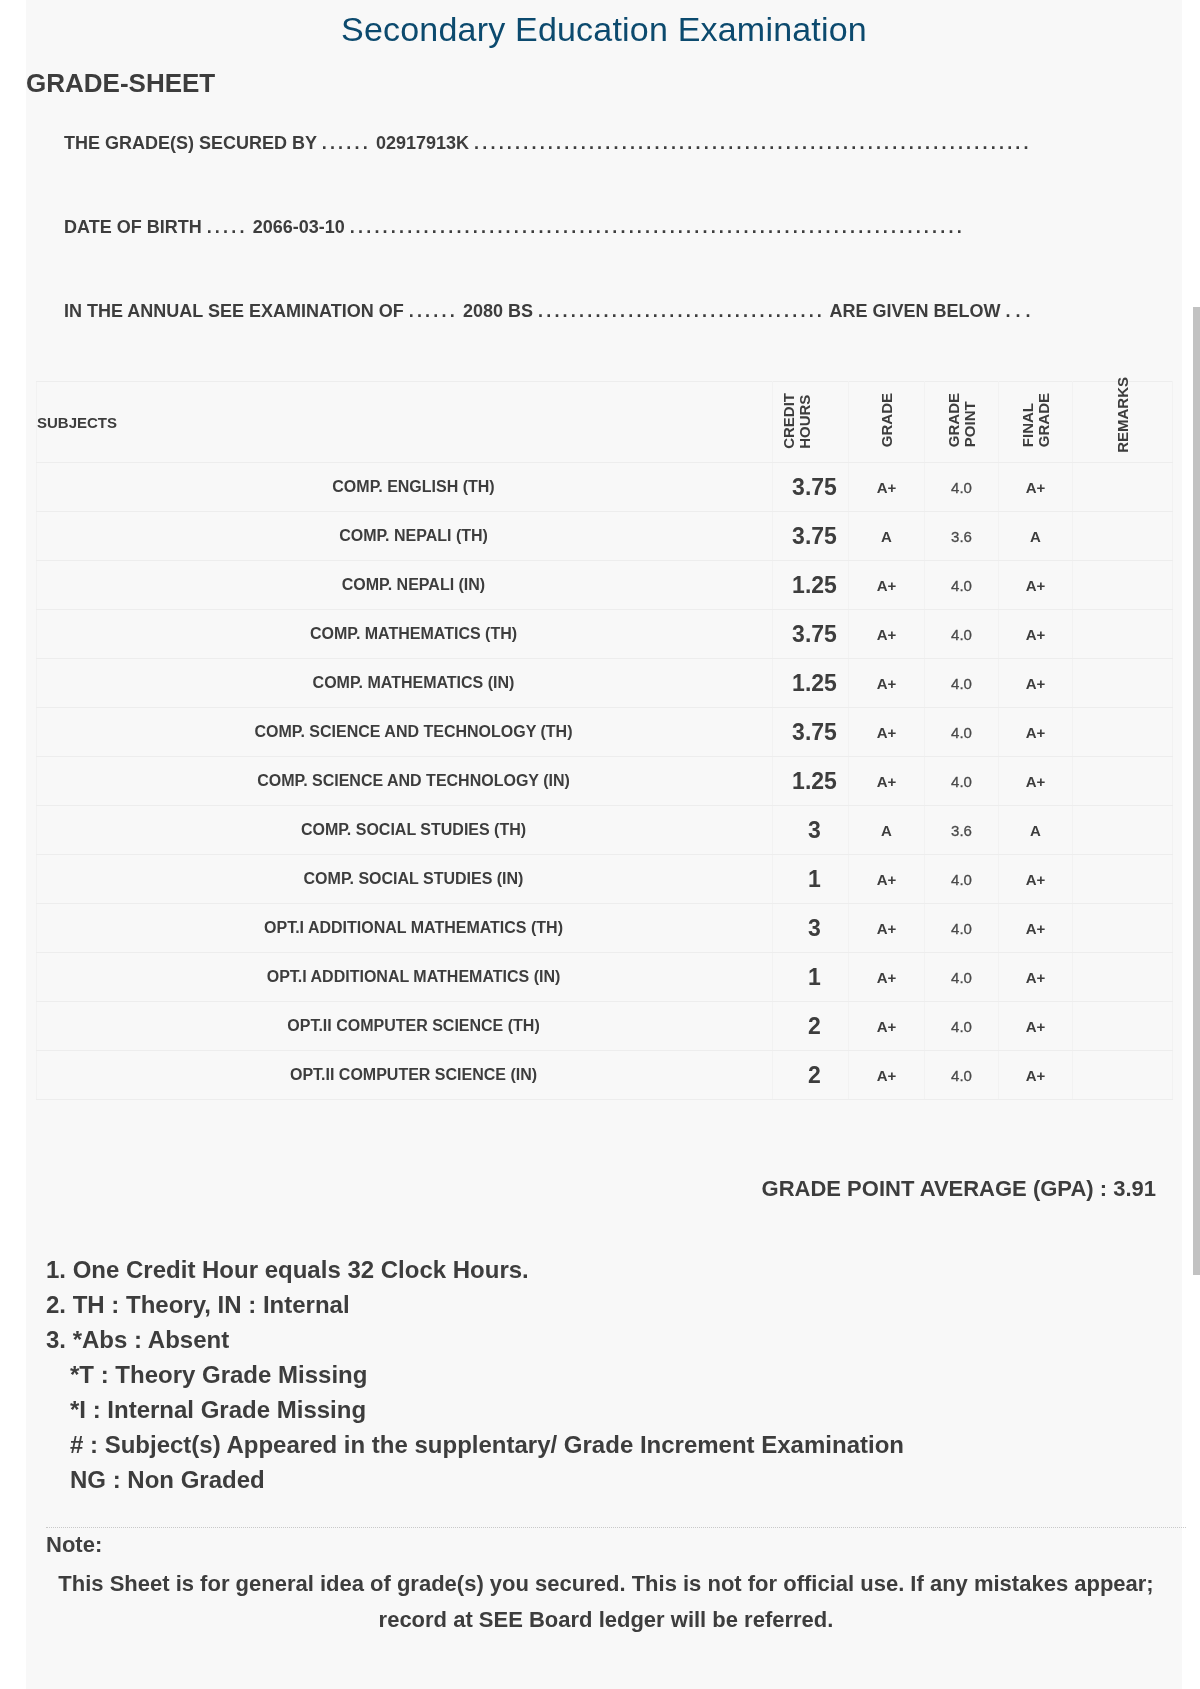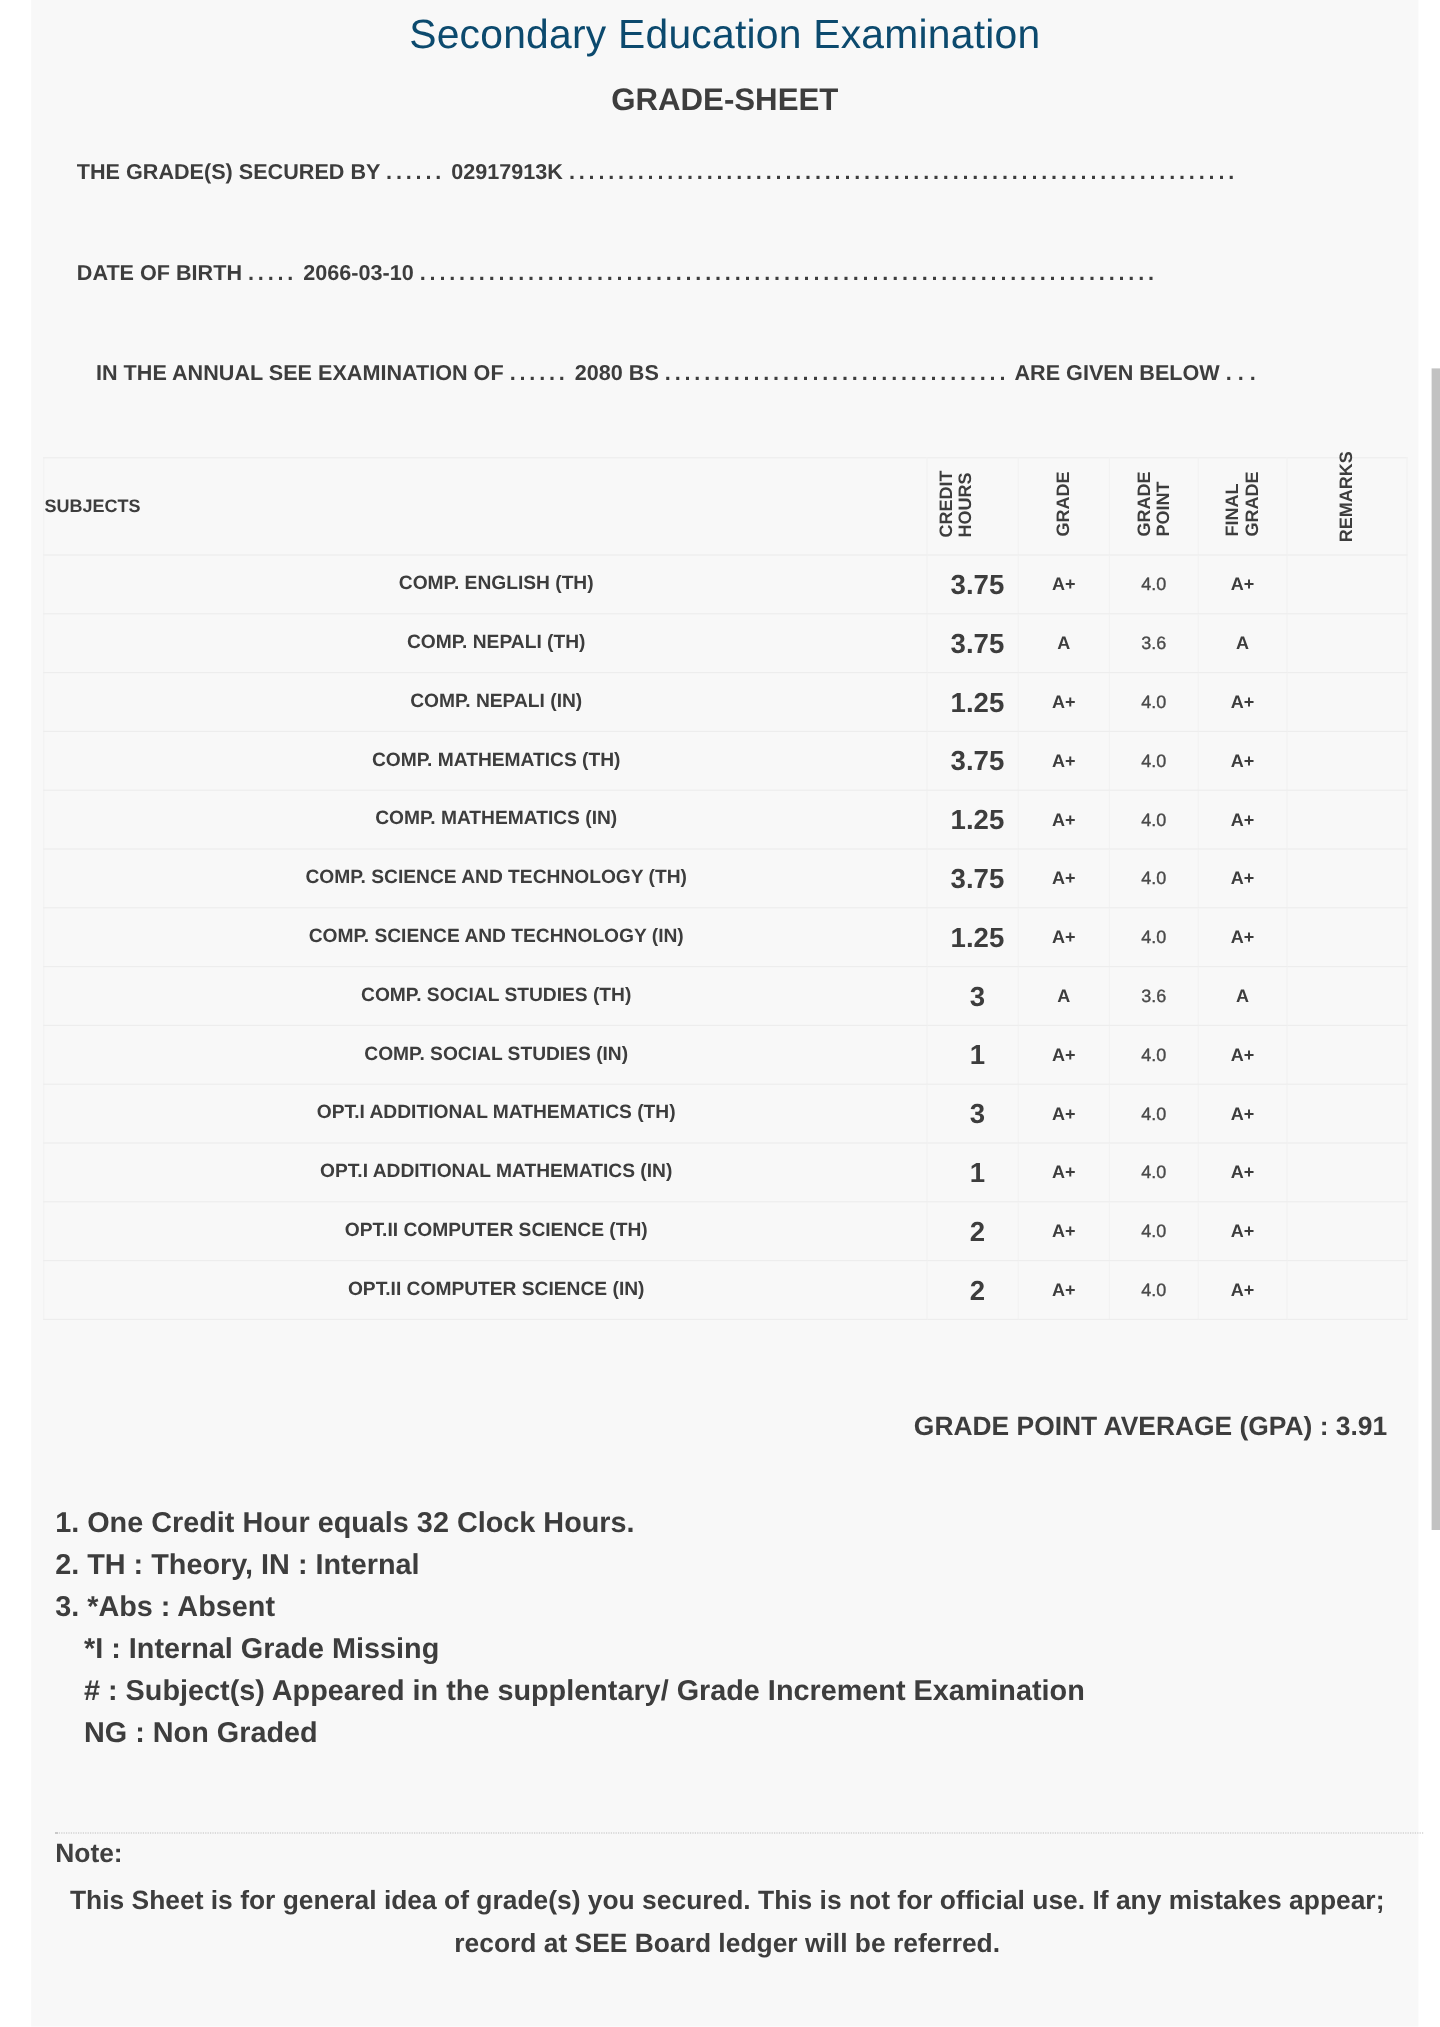--- a/index.html
+++ b/index.html
@@ -32,21 +32,21 @@
       font-size: 34px;
       color: #0c4a6e;
       font-weight: normal;
       letter-spacing: 0.2px;
     }
     .subtitle {
       position: absolute;
       left: 0;
       width: 1156px;
       top: 68px;
-      text-align: center;
+      text-align: left;
       font-size: 26px;
       font-weight: bold;
       color: #3d3d3d;
     }
     .info-line {
       position: absolute;
       left: 20px;
       width: 1136px;
       font-size: 18px;
       font-weight: bold;
@@ -185,21 +185,21 @@
 
 <div class="sheet">
 
   <div class="title">Secondary Education Examination</div>
   <div class="subtitle">GRADE-SHEET</div>
 
   <div class="info-line" id="line1"><span class="indent"></span><span>THE GRADE(S) SECURED BY</span> <span class="dots">......</span> <span>02917913K</span> <span class="dots">....................................................................</span></div>
 
   <div class="info-line" id="line2"><span class="indent"></span><span>DATE OF BIRTH</span> <span class="dots">.....</span> <span>2066-03-10</span> <span class="dots">...........................................................................</span></div>
 
-  <div class="info-line" id="line3" style="word-break: normal; margin-left: 16px;"><span class="indent"></span><span>IN THE ANNUAL SEE EXAMINATION OF</span> <span class="dots">......</span> <span>2080 BS</span> <span class="dots">...................................</span> <span>ARE GIVEN BELOW . . .</span></div>
+  <div class="info-line" id="line3" style="word-break: normal;"><span class="indent"></span><span>IN THE ANNUAL SEE EXAMINATION OF</span> <span class="dots">......</span> <span>2080 BS</span> <span class="dots">...................................</span> <span>ARE GIVEN BELOW . . .</span></div>
 
   <table class="grades">
     <colgroup>
       <col style="width:736px">
       <col style="width:76px">
       <col style="width:76px">
       <col style="width:74px">
       <col style="width:74px">
       <col style="width:100px">
     </colgroup>
@@ -323,20 +323,21 @@
         </tr>
     </tbody>
   </table>
 
   <div class="gpa"><span>GRADE POINT AVERAGE (GPA) :</span> <span>3.91</span></div>
 
   <div class="legend">
     <div>1. One Credit Hour equals 32 Clock Hours.</div>
     <div>2. TH : Theory, IN : Internal</div>
     <div>3. *Abs : Absent</div>
+    <div class="sub">*T : Theory Grade Missing</div>
     <div class="sub">*I : Internal Grade Missing</div>
     <div class="sub"># : Subject(s) Appeared in the supplentary/ Grade Increment Examination</div>
     <div class="sub">NG : Non Graded</div>
   </div>
 
   <div class="divider"></div>
   <div class="note-title">Note:</div>
   <div class="note-body">This Sheet is for general idea of grade(s) you secured. This is not for official use. If any mistakes appear; record at SEE Board ledger will be referred.</div>
 
 </div>

